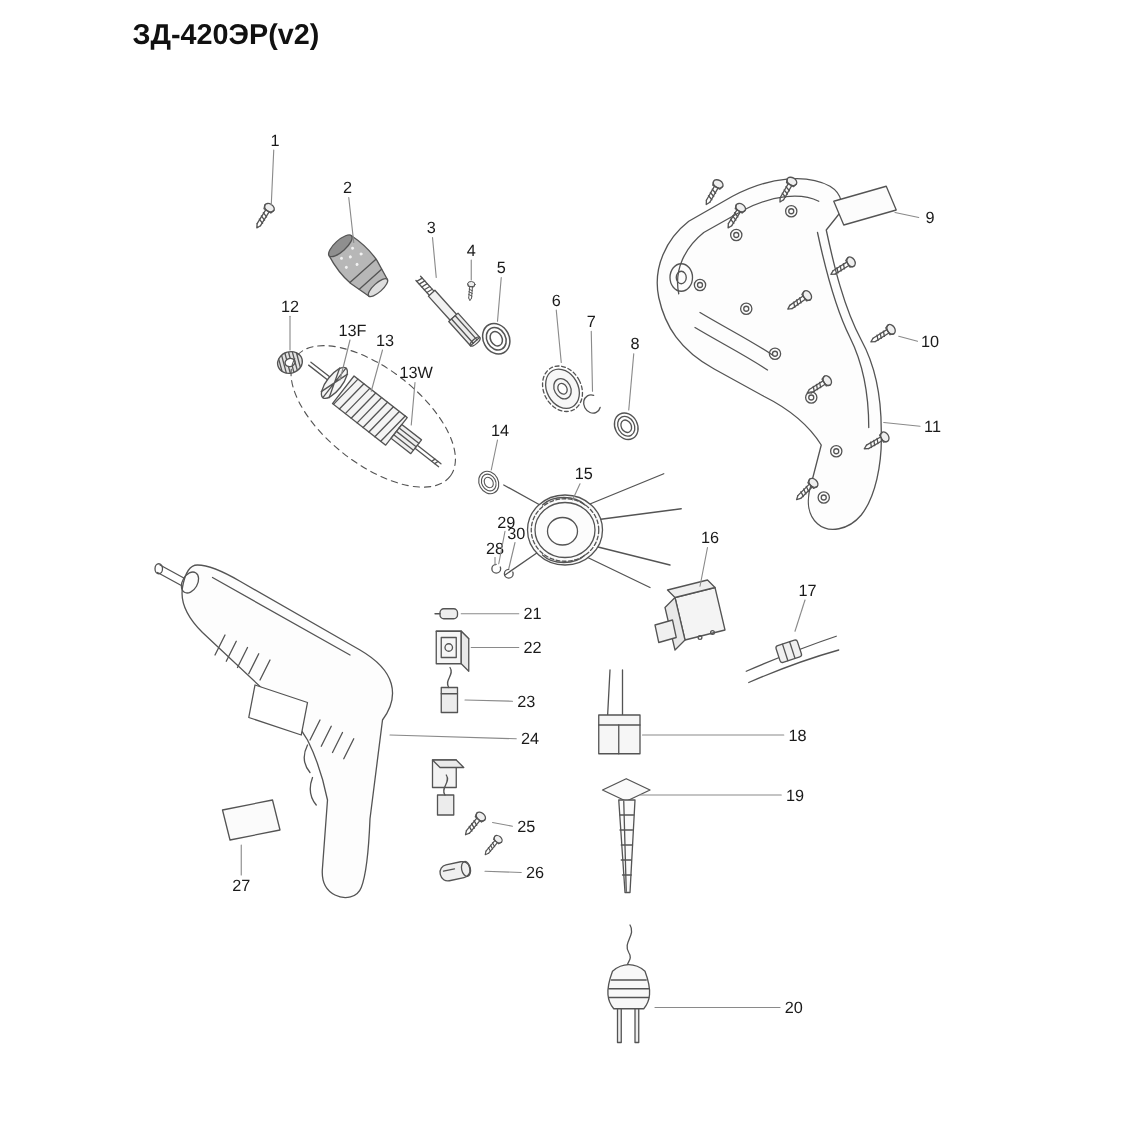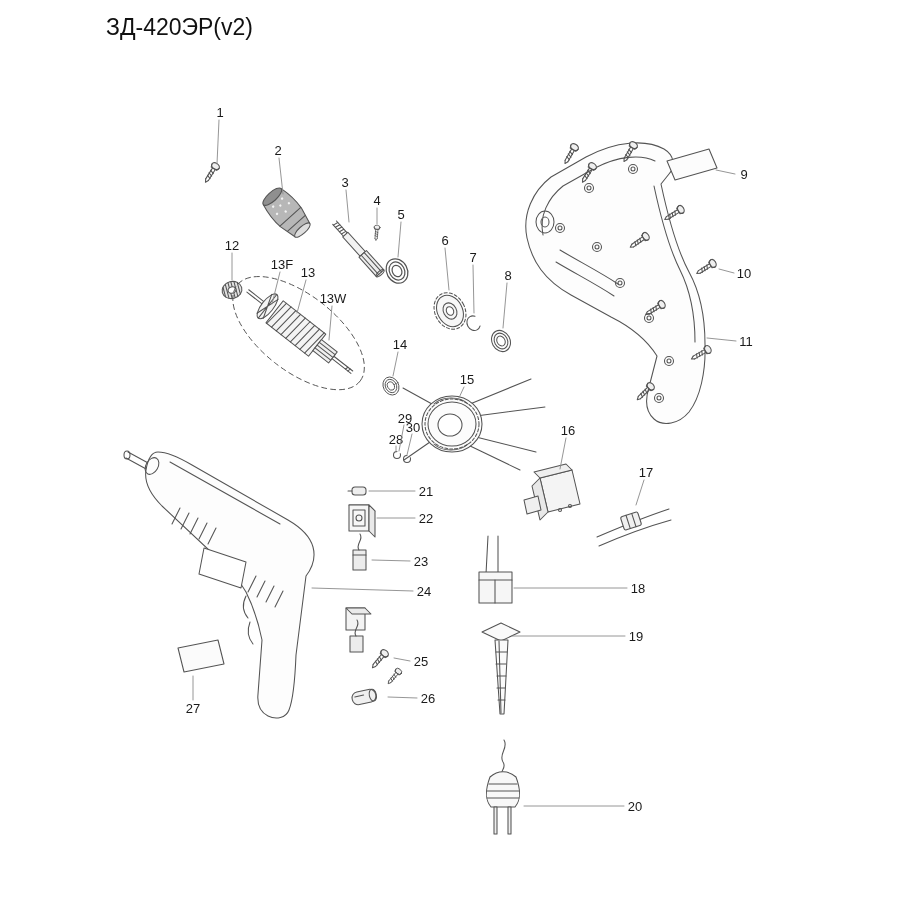--- a/index.html
+++ b/index.html
@@ -1,18 +1,18 @@
 <!DOCTYPE html>
 <html><head>
 <meta charset="utf-8">
 <style>
   html,body{margin:0;padding:0;background:#ffffff;}
   .stage{position:relative;width:903px;height:903px;background:#ffffff;overflow:hidden;
          font-family:"Liberation Sans",sans-serif;}
-  .title{position:absolute;left:106px;top:14px;font-size:23px;color:#111;font-weight:400;
+  .title{position:absolute;left:106px;top:14px;font-size:23px;color:#111;font-weight:700;
          font-family:"Liberation Sans",sans-serif;}
   svg{position:absolute;left:0;top:0;}
   .art{stroke:#545454;fill:none;stroke-width:1.05;stroke-linecap:round;stroke-linejoin:round;}
   #callouts line{stroke:#8a8a8a;stroke-width:0.9;}
   #callouts text{fill:#1a1a1a;font-family:"Liberation Sans",sans-serif;font-size:13px;
                  text-anchor:middle;dominant-baseline:central;stroke:none;}
 </style>
 </head>
 <body>
 

